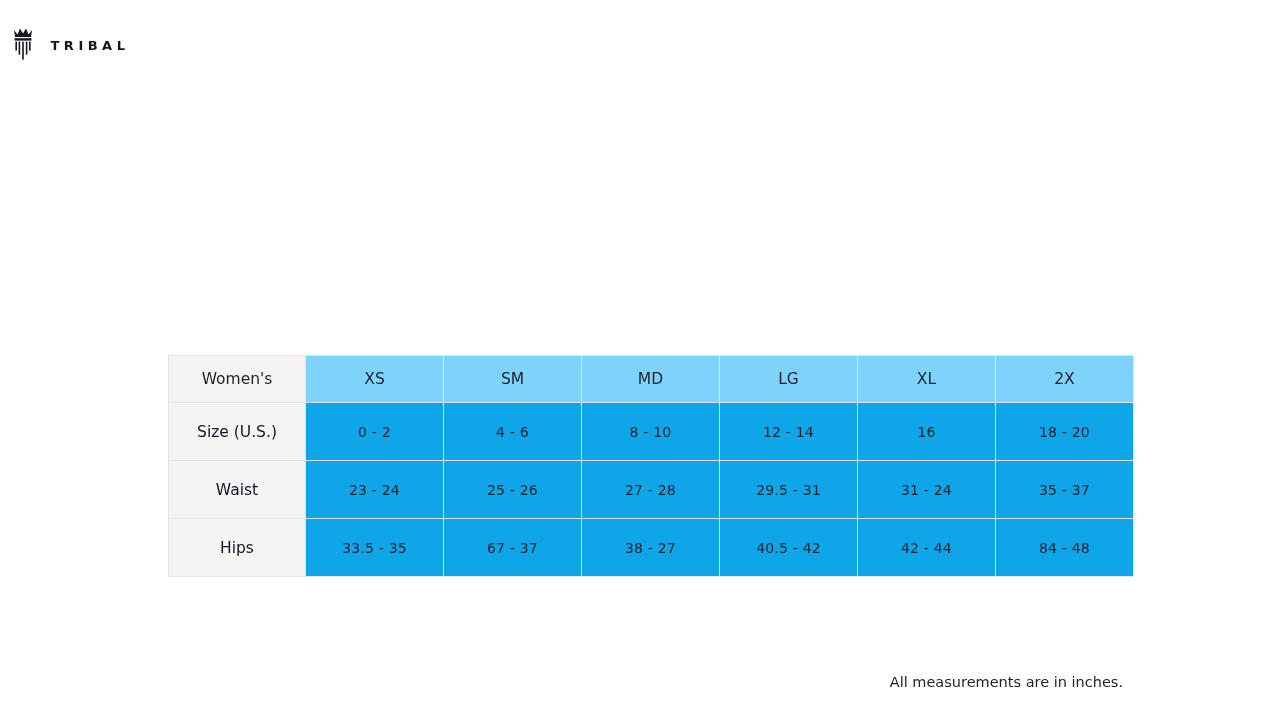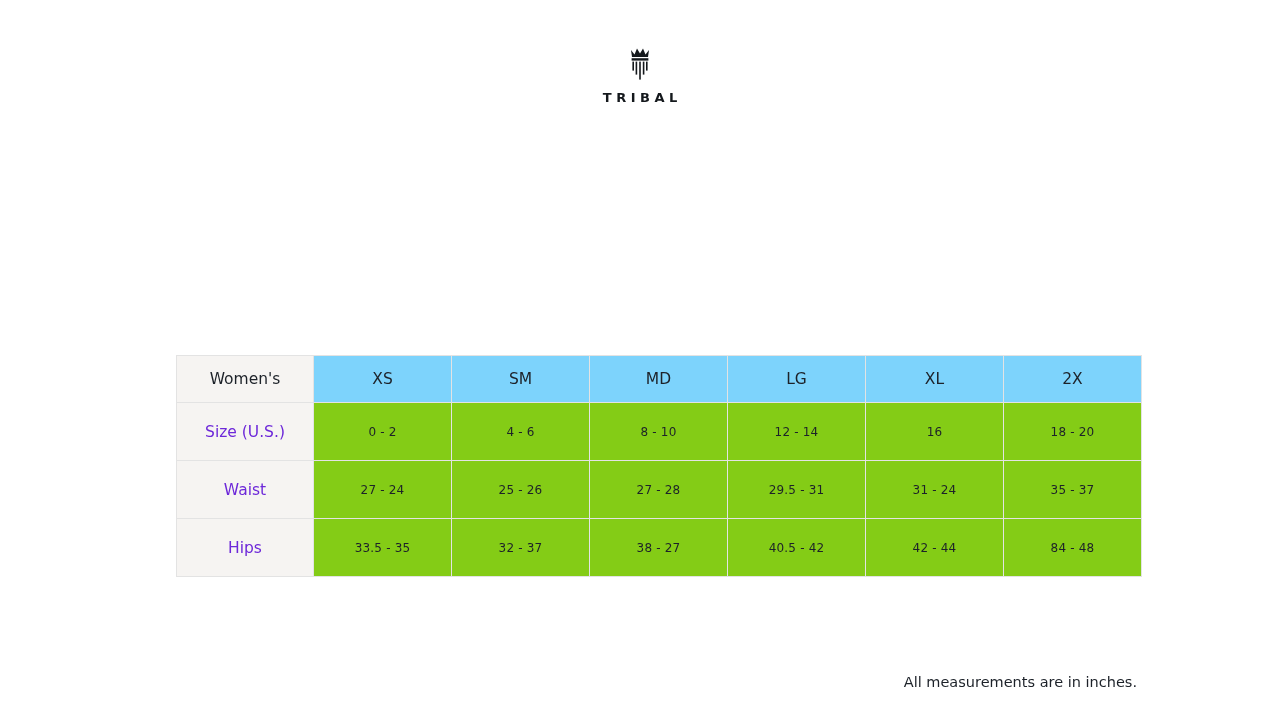--- a/index.html
+++ b/index.html
@@ -12,46 +12,45 @@
     height: 720px;
     position: relative;
     font-family: "DejaVu Sans", sans-serif;
     color: #2b2b2b;
     overflow: hidden;
   }
 
   
   .logo-block {
     position: absolute;
-    top: 40px;
+    top: 20px;
     left: 0;
     width: 1280px;
     display: flex;
-    flex-direction: column;
     align-items: center;
   }
   .logo-mark {
     width: 46px;
     height: 46px;
     display: block;
   }
   .logo-word {
     margin-top: 4px;
     font-family: "DejaVu Sans", sans-serif;
     font-size: 13px;
     letter-spacing: 4.5px;
     font-weight: 700;
     color: #14181c;
     text-indent: 4.5px;
   }
 
   
   .table-wrap {
     position: absolute;
-    left: 176px;
+    left: 168px;
     top: 355px;
     width: 963px;
   }
   table.size-chart {
     border-collapse: collapse;
     width: 963px;
     table-layout: fixed;
   }
   table.size-chart td,
   table.size-chart th {
@@ -68,36 +67,36 @@
     height: 46px;
     font-size: 15.5px;
     background: #7dd3fc;
   }
   table.size-chart thead th.corner {
     background: #f6f4f2;
   }
   table.size-chart tbody td.rowhead {
     background: #f6f4f2;
     font-size: 15.5px;
-    color: #6d28d9;
+    color: #0f172a;
   }
   table.size-chart tbody td.val {
-    background: #84cc16;
-    font-size: 12px;
+    background: #0ea5e9;
+    font-size: 14px;
   }
   table.size-chart tbody tr td.val { letter-spacing: 0.2px; }
 
   
   col.c0 { width: 137px; }
   col.cx { width: 138px; }
 
   
   .footnote {
     position: absolute;
-    right: 143px;
+    right: 157px;
     top: 674px;
     font-size: 14.5px;
     color: #1d2229;
   }
 </style>
 </head>
 <body>
 
 <div class="logo-block">
   <span class="logo-mark">
@@ -145,31 +144,31 @@
         <td class="rowhead">Size (U.S.)</td>
         <td class="val">0 - 2</td>
         <td class="val">4 - 6</td>
         <td class="val">8 - 10</td>
         <td class="val">12 - 14</td>
         <td class="val">16</td>
         <td class="val">18 - 20</td>
       </tr>
       <tr>
         <td class="rowhead">Waist</td>
-        <td class="val">27 - 24</td>
+        <td class="val">23 - 24</td>
         <td class="val">25 - 26</td>
         <td class="val">27 - 28</td>
         <td class="val">29.5 - 31</td>
         <td class="val">31 - 24</td>
         <td class="val">35 - 37</td>
       </tr>
       <tr>
         <td class="rowhead">Hips</td>
         <td class="val">33.5 - 35</td>
-        <td class="val">32 - 37</td>
+        <td class="val">67 - 37</td>
         <td class="val">38 - 27</td>
         <td class="val">40.5 - 42</td>
         <td class="val">42 - 44</td>
         <td class="val">84 - 48</td>
       </tr>
     </tbody>
   </table>
 </div>
 
 <div class="footnote">All measurements are in inches.</div>

